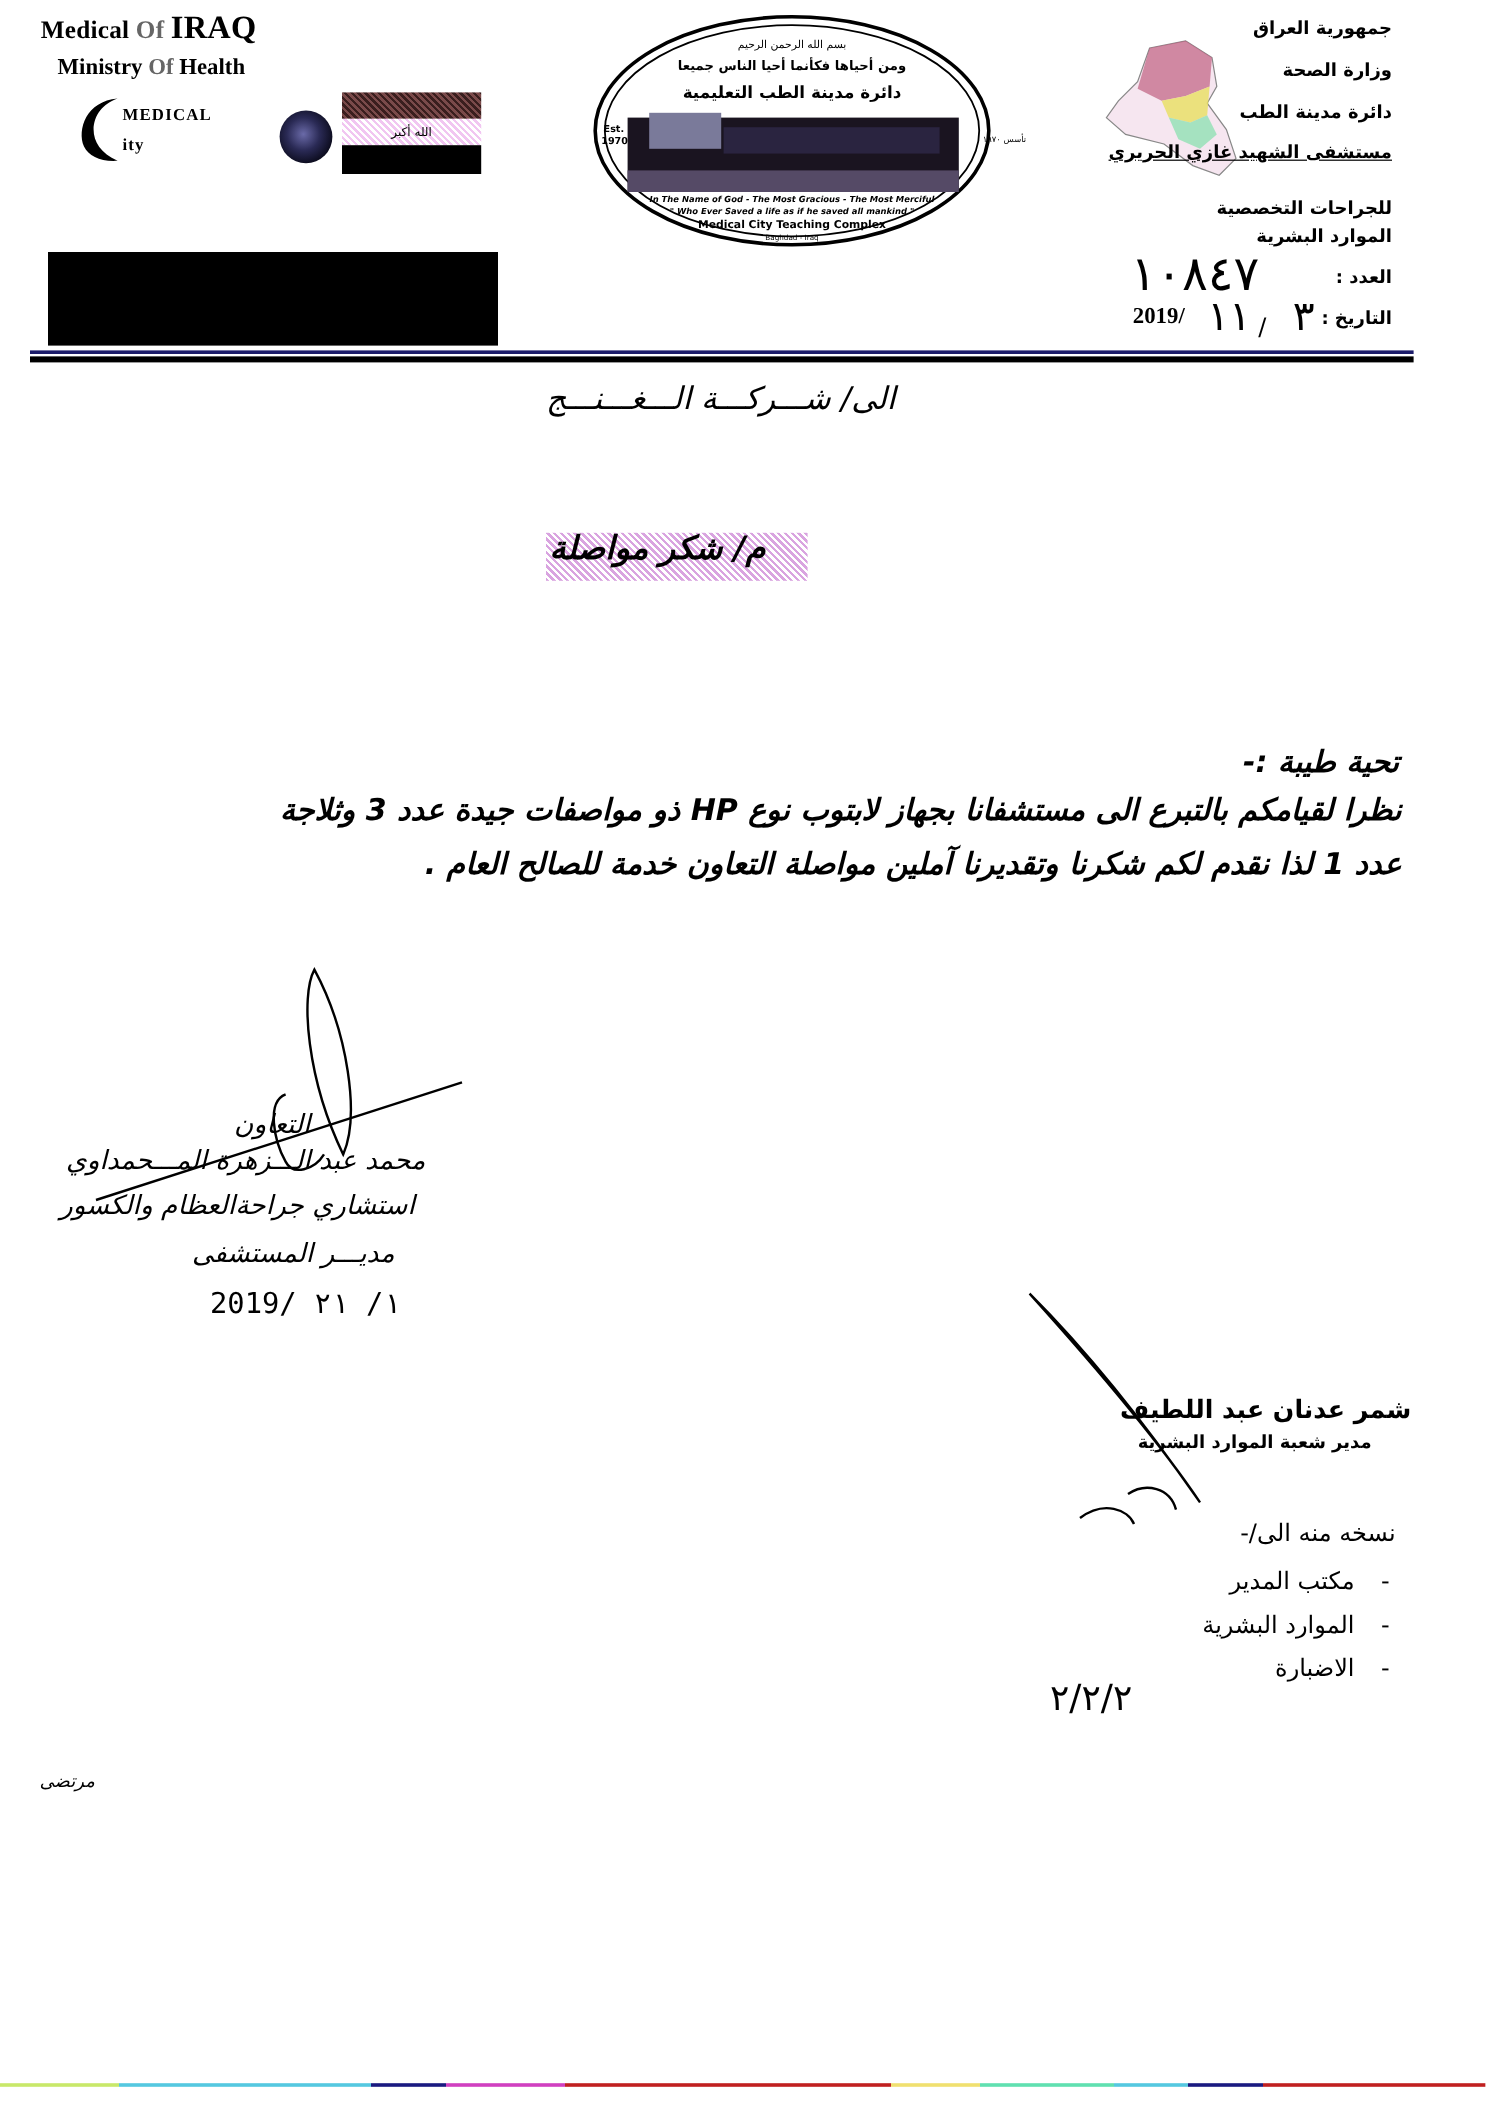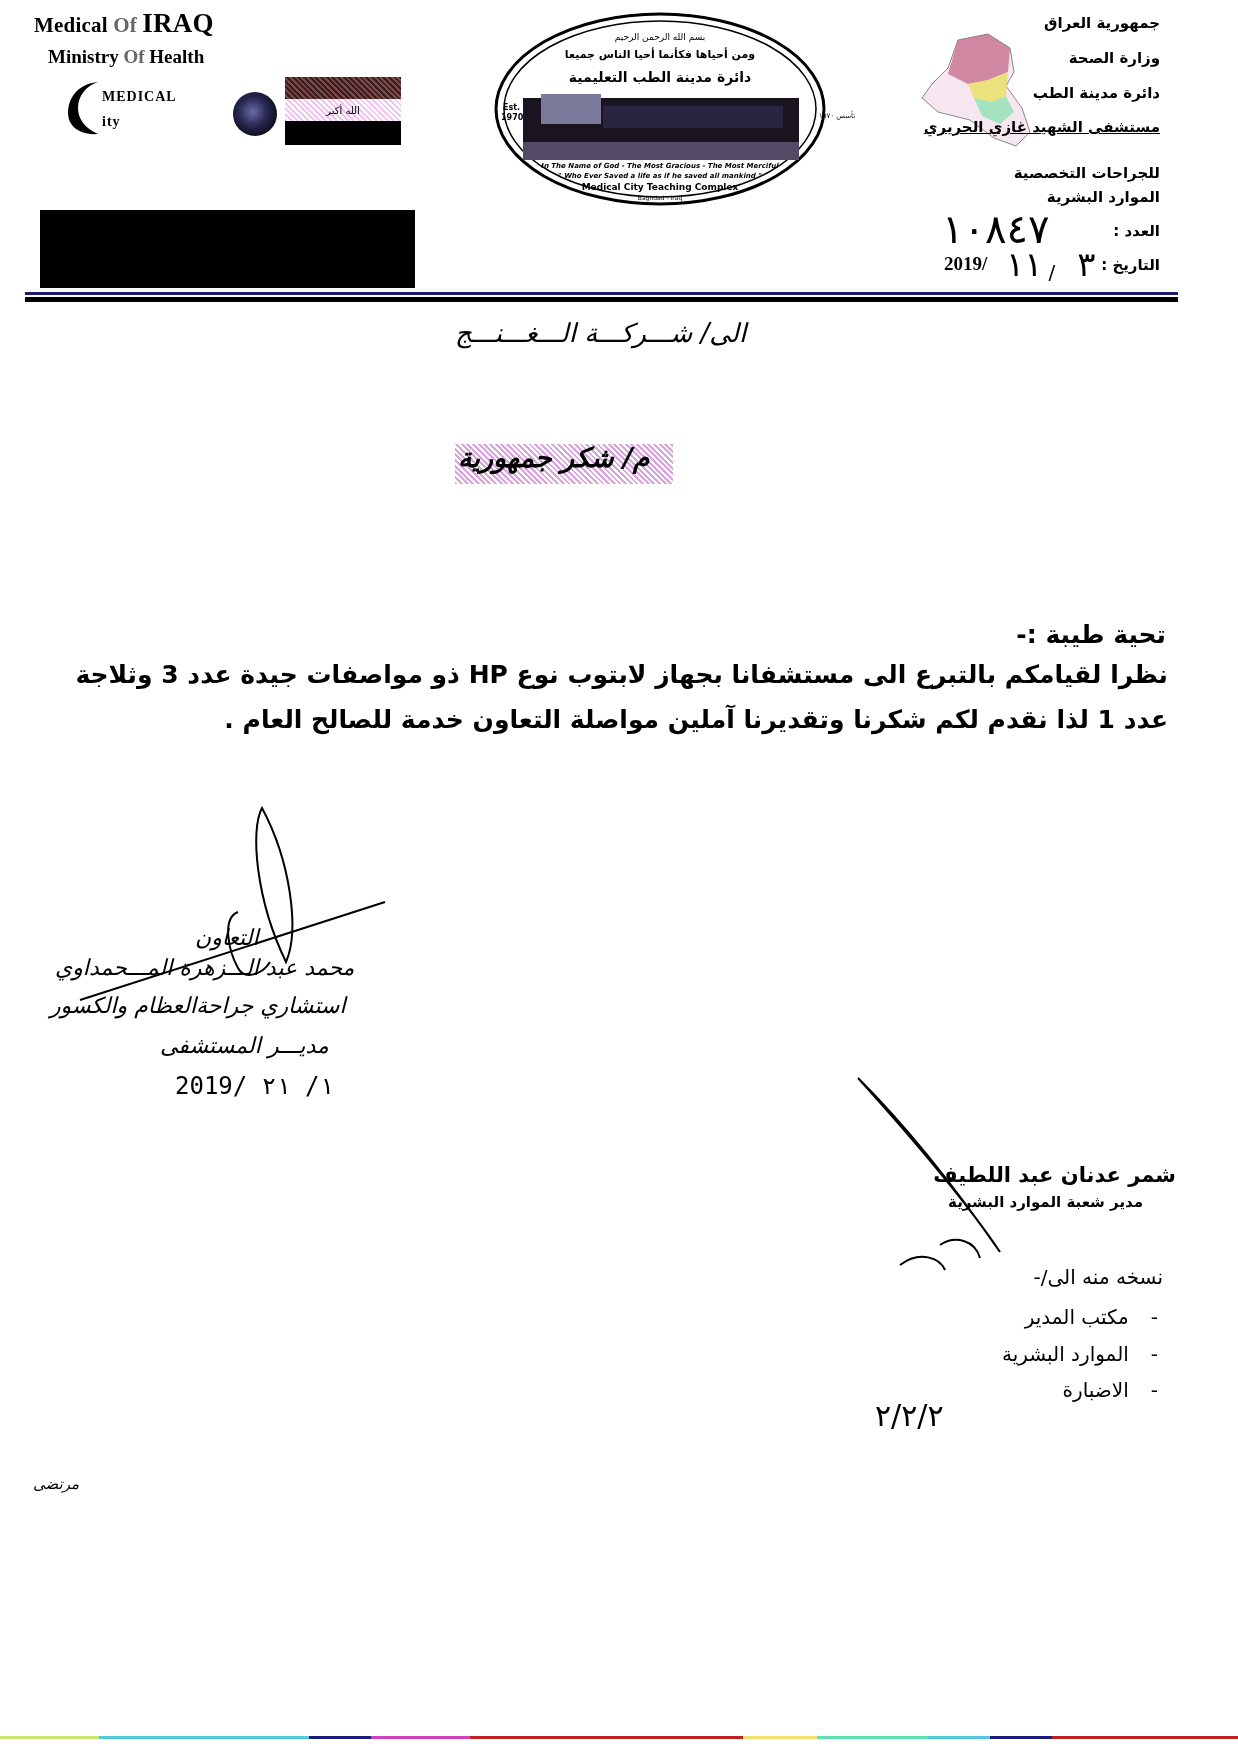--- a/index.html
+++ b/index.html
@@ -1,21 +1,21 @@
 <!DOCTYPE html>
 <html><head>
 <meta charset="utf-8">
 <style>
   html, body { margin:0; padding:0; background:#ffffff; }
   body { width:1238px; height:1751px; position:relative; overflow:hidden;
          font-family:"DejaVu Sans", sans-serif; color:#000; }
   .abs { position:absolute; }
   .serif { font-family:"Liberation Serif", "DejaVu Serif", serif; font-weight:bold; }
   .ar { direction:rtl; font-family:"DejaVu Sans", sans-serif; white-space:nowrap; }
-  .ar-i { font-weight:bold; }
+  .ar-i { font-style:italic; font-weight:bold; }
 
   
   #en-line1 { left:34px; top:8px; font-size:21px; letter-spacing:0.2px; }
   #en-line1 .big { font-size:27px; }
   #en-line1 .of { color:#666; }
   #en-line2 { left:48px; top:46px; font-size:19px; }
   #en-line2 .of { color:#666; }
   #crescent { left:62px; top:80px; width:44px; height:56px; }
   #mc-text { left:102px; top:84px; font-size:14px; line-height:25px; letter-spacing:1px; }
   #globe { left:233px; top:92px; width:44px; height:44px; border-radius:50%;
@@ -151,21 +151,21 @@
   <span style="font-size:34px;">١١</span>
   <span style="font-size:20px;">/</span>
   <span style="font-size:34px;margin-left:16px;">٣</span>
 </div>
 
 <div id="sep1" class="abs"></div>
 <div id="sep2" class="abs"></div>
 
 <div id="addressee" class="abs ar">الى/ شـــركـــة الـــغـــنـــج</div>
 <div id="subject-bg" class="abs"></div>
-<div id="subject" class="abs ar">م/ شكر جمهورية</div>
+<div id="subject" class="abs ar">م/ شكر مواصلة</div>
 
 <div id="greeting" class="abs ar ar-i">تحية طيبة :-</div>
 <div id="para1" class="abs ar ar-i">نظرا لقيامكم بالتبرع الى مستشفانا بجهاز لابتوب نوع HP ذو مواصفات جيدة عدد 3  وثلاجة</div>
 <div id="para2" class="abs ar ar-i">عدد 1 لذا نقدم لكم شكرنا وتقديرنا آملين مواصلة التعاون خدمة للصالح العام  .</div>
 
 <svg class="abs" style="left:0;top:0;width:1238px;height:1751px;pointer-events:none;">
   <path d="M262 808 C250 830 256 900 286 962 C300 930 290 860 262 808 Z" fill="none" stroke="#000" stroke-width="2"></path>
   <path d="M385 902 L80 1000" stroke="#000" stroke-width="2"></path>
   <path d="M238 912 C222 918 228 950 238 968 C244 980 262 975 270 962" fill="none" stroke="#000" stroke-width="2"></path>
   <path d="M858 1078 C900 1120 950 1180 1000 1252 C965 1200 905 1130 858 1078 Z" fill="none" stroke="#000" stroke-width="2"></path>

